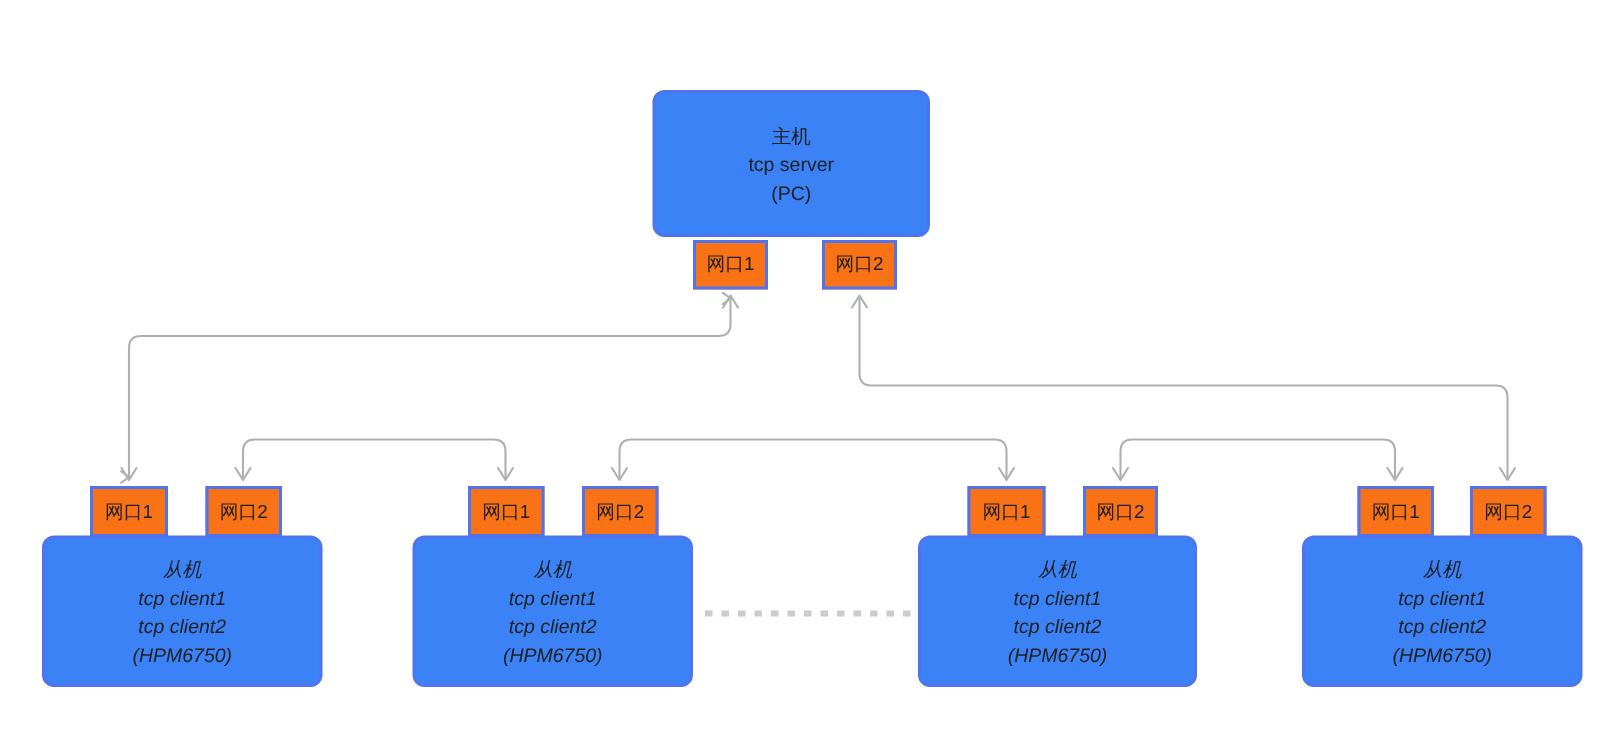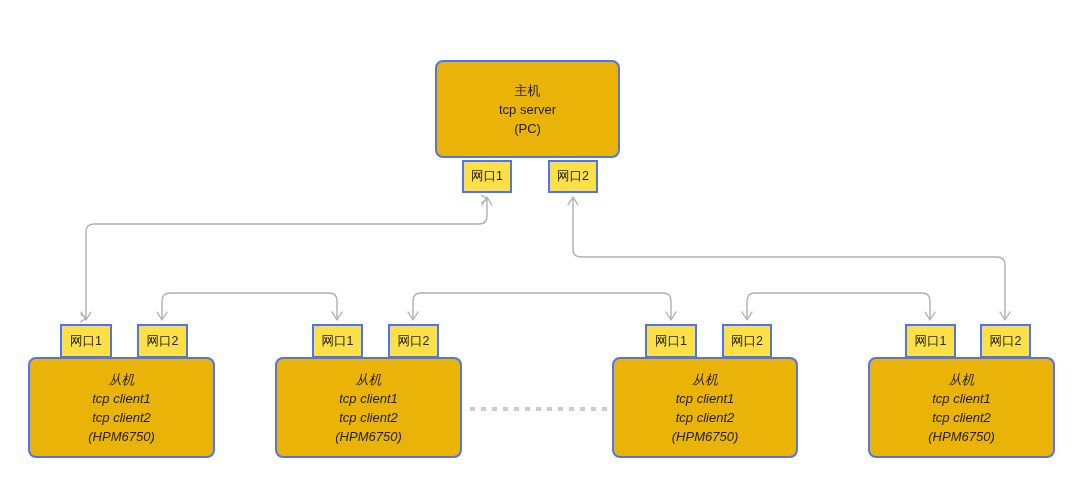--- a/index.html
+++ b/index.html
@@ -19,38 +19,38 @@
     position: absolute;
     left: 0;
     top: 0;
     width: 1080px;
     height: 495px;
     pointer-events: none;
   }
   .node-box {
     position: absolute;
     box-sizing: border-box;
-    background: #eab308;
+    background: #3b82f6;
     border: 2px solid #4f74f0;
     border-radius: 8px;
     display: flex;
     flex-direction: column;
     align-items: center;
     justify-content: center;
     color: #1f1f1f;
   }
   .node-line {
     font-size: 13px;
     line-height: 19px;
     white-space: nowrap;
   }
   .port-box {
     position: absolute;
     box-sizing: border-box;
-    background: #fde047;
+    background: #f97316;
     border: 2px solid #4f74f0;
     display: flex;
     align-items: center;
     justify-content: center;
     font-size: 12.5px;
     color: #1f1f1f;
     white-space: nowrap;
     z-index: 3;
   }
   .master-box { z-index: 2; }

